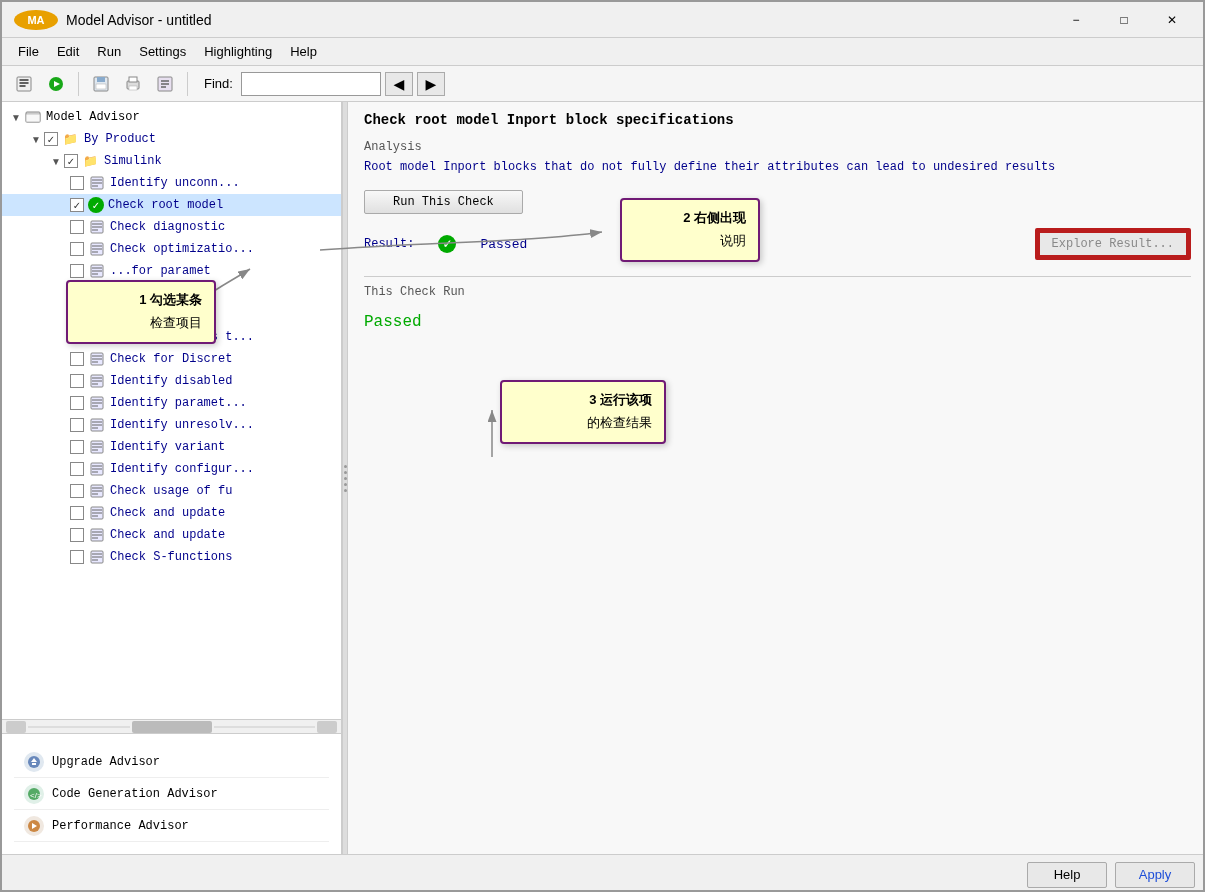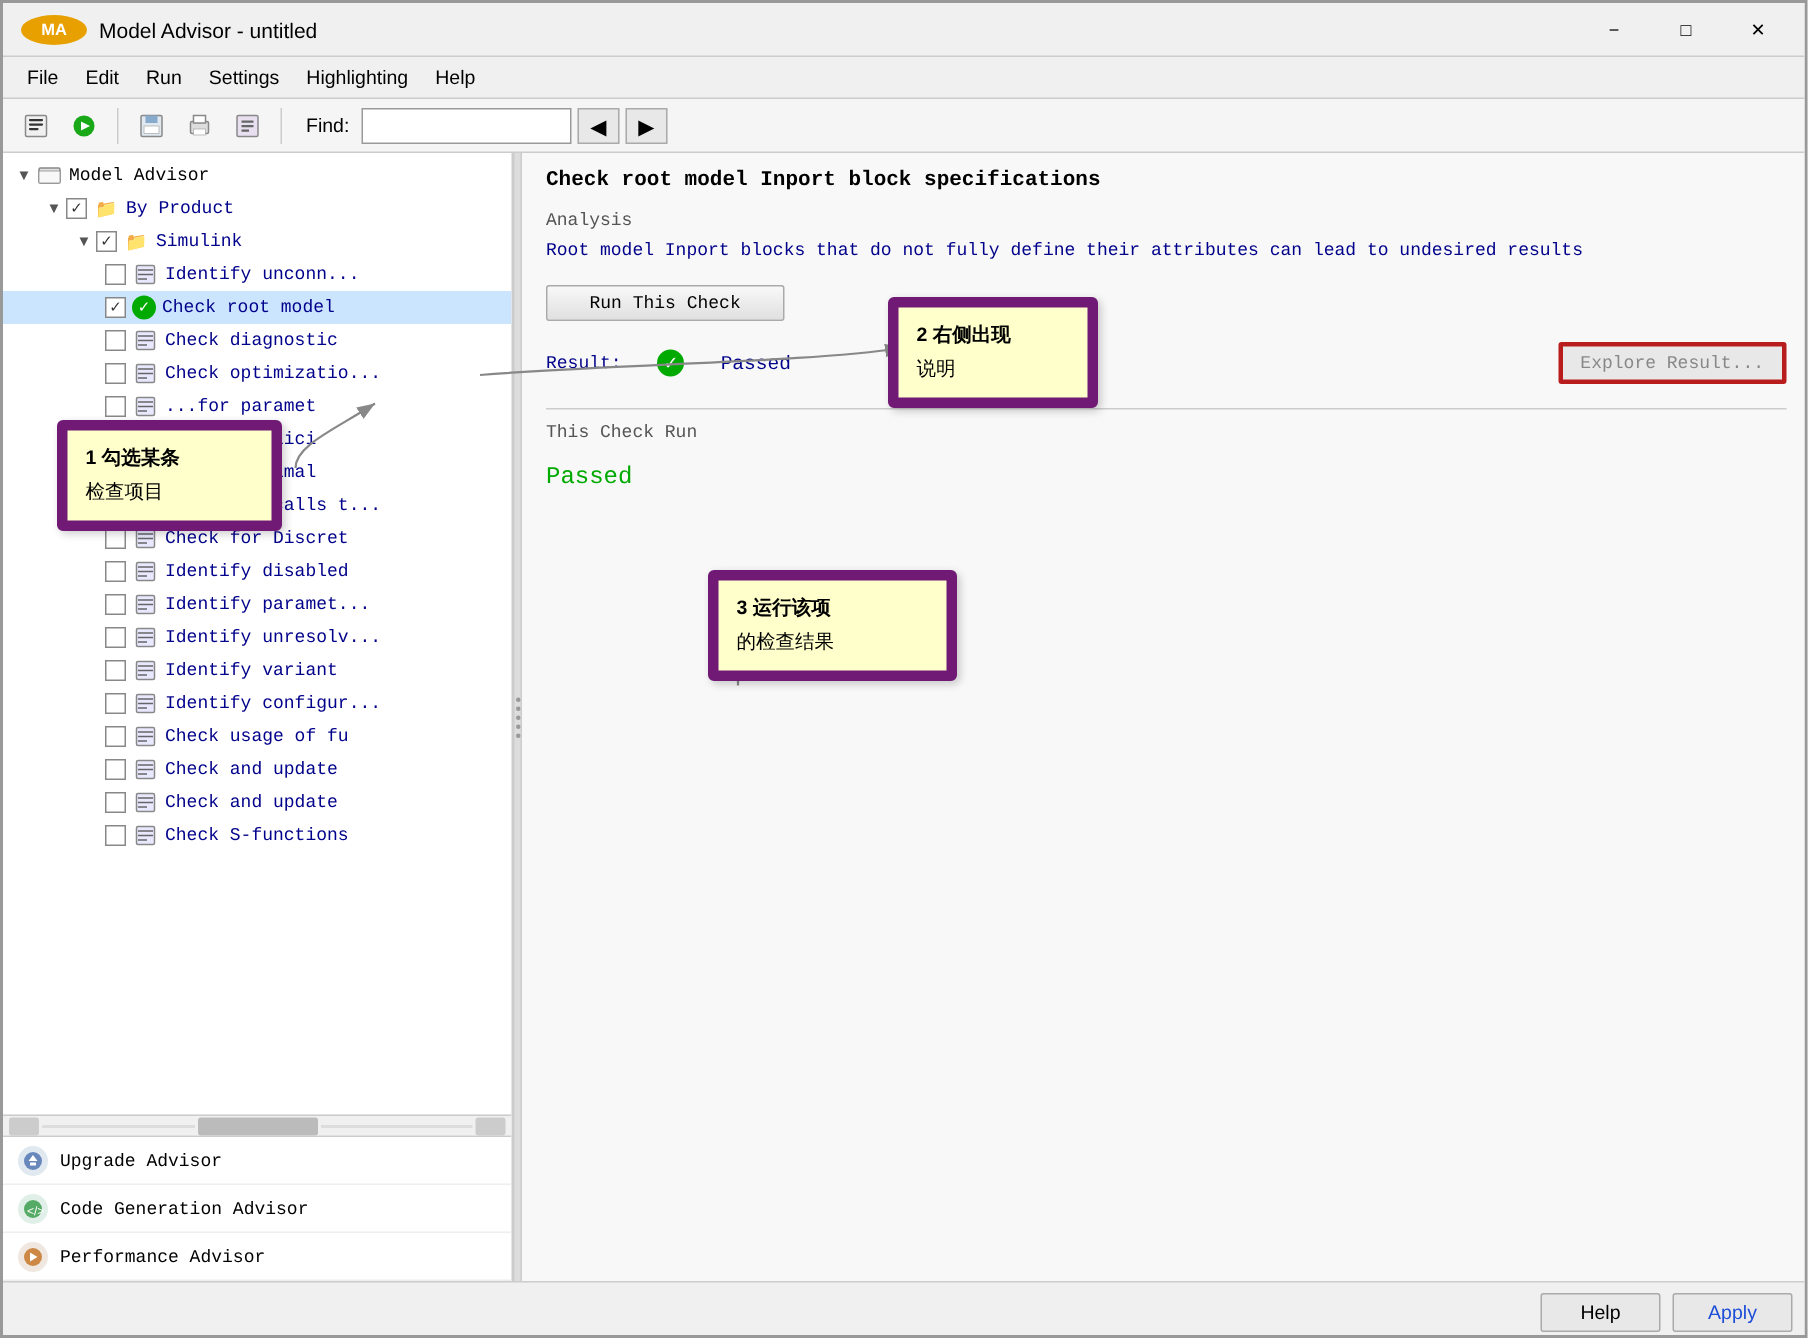--- a/index.html
+++ b/index.html
@@ -188,21 +188,21 @@
     
     .tree-scroll-horiz {
       height: 14px;
       background: #f0f0f0;
       border-top: 1px solid #ccc;
       display: flex; align-items: center;
     }
 
     .bottom-buttons {
       border-top: 1px solid #ccc;
-      padding: 0;
+      padding: 12px;
     }
     .advisor-btn {
       display: flex; align-items: center;
       height: 32px; padding: 0 10px;
       cursor: pointer; gap: 8px;
       border-bottom: 1px solid #eee;
     }
     .advisor-btn-icon {
       width: 20px; height: 20px;
       border-radius: 50%;
@@ -284,49 +284,50 @@
       font-size: 12px;
     }
     .result-passed {
       font-family: 'Courier New', monospace;
       font-size: 13px;
       color: #00008b;
     }
     .explore-btn {
       margin-left: auto;
       padding: 4px 12px;
-      border: 3px solid #b91c1c;
+      border: 5px solid #b91c1c;
       background: #e8e8e8;
       color: #888;
       font-size: 12px;
       font-family: 'Courier New', monospace;
       cursor: not-allowed;
       border-radius: 2px;
     }
 
     .passed-text {
       font-family: 'Courier New', monospace;
       font-size: 16px;
       color: #00aa00;
       padding: 8px 0;
     }
 
     
     .tooltip-annotation {
       position: absolute;
       background: #ffffcc;
-      border: 7px solid #701a75;
+      border: 2px solid #701a75;
       border-radius: 4px;
       padding: 8px 12px;
       font-size: 14px;
       font-family: Arial, sans-serif;
       line-height: 1.6;
       box-shadow: 2px 2px 6px rgba(0,0,0,0.2);
-      text-align: left;
+      text-align: right;
       z-index: 100;
+      margin-left: 28px;
     }
     .tooltip-annotation::before {
       content: '';
       position: absolute;
       border: 8px solid transparent;
     }
 
     
     .tooltip-1 {
       left: 36px;

